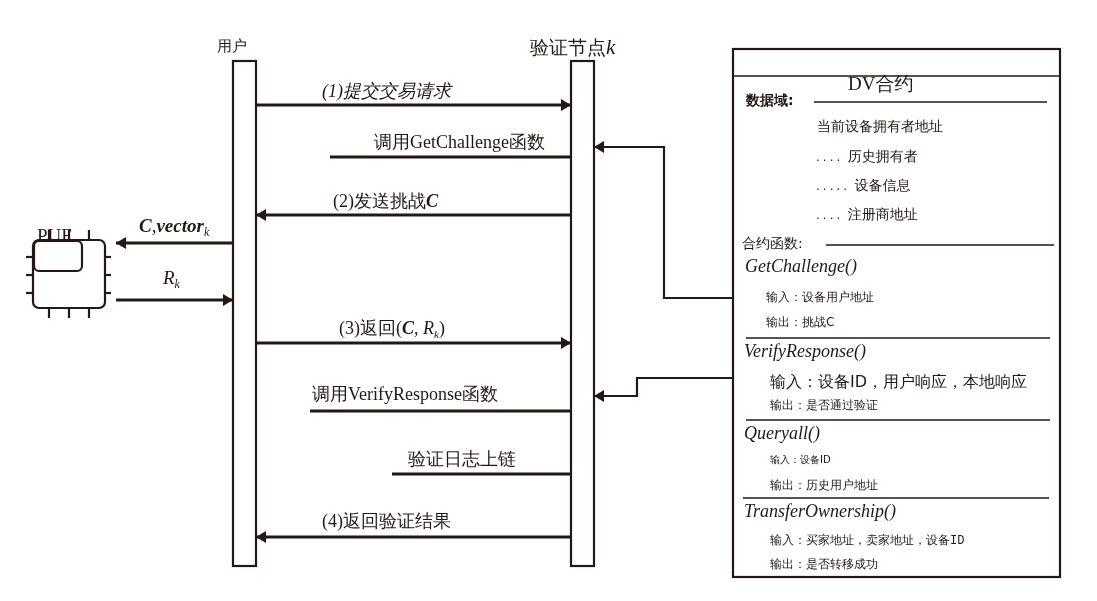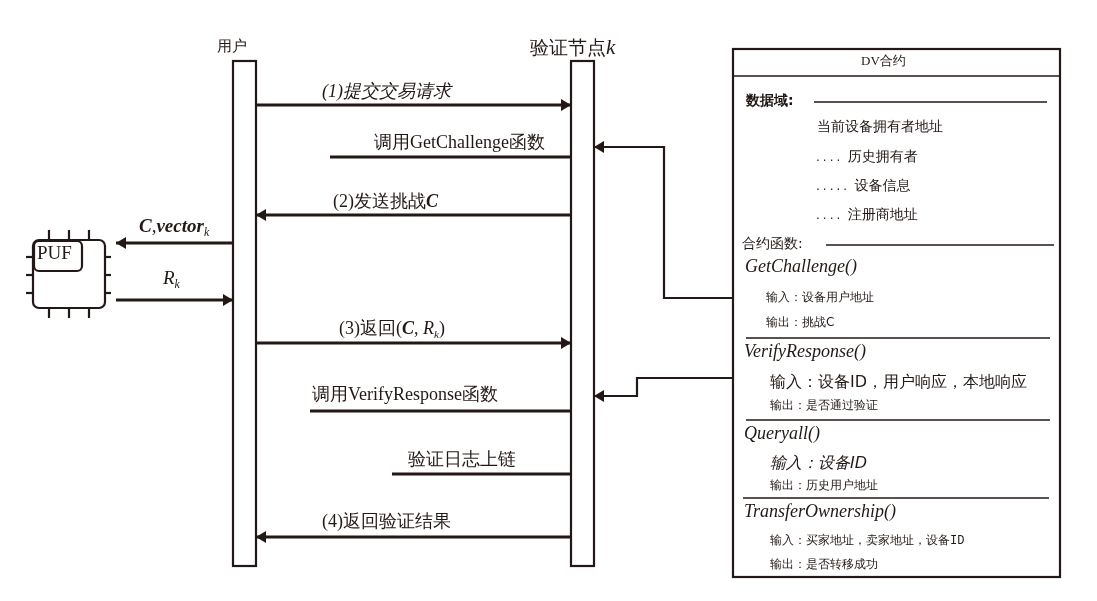--- a/index.html
+++ b/index.html
@@ -70,49 +70,49 @@
     <line x1="814" y1="102" x2="1047" y2="102" stroke-width="1.3"></line>
     <line x1="826" y1="245" x2="1054" y2="245" stroke-width="1.3"></line>
     <line x1="746" y1="338" x2="1050" y2="338" stroke-width="1.3"></line>
     <line x1="746" y1="420" x2="1050" y2="420" stroke-width="1.3"></line>
     <line x1="743" y1="498" x2="1049" y2="498" stroke-width="1.3"></line>
   </g>
 </svg>
 
 <div class="t cn" style="left:217px;top:37px;font-size:15px;">用户</div>
 <div class="t" style="left:530px;top:35px;font-size:19px;"><span class="cn">验证节点</span><span class="ital" style="font-size:21px;">k</span></div>
-<div class="t" style="left:37px;top:242px;font-size:19px;">PUF</div>
+<div class="t" style="left:37px;top:225px;font-size:19px;">PUF</div>
 
 <div class="t" style="left:322px;top:79px;font-size:18px;font-style:italic;">(1)提交交易请求</div>
 <div class="t" style="left:334px;top:130px;font-size:18px;margin-left:40px;">调用GetChallenge函数</div>
 <div class="t" style="left:333px;top:189px;font-size:18px;"><span>(2)发送挑战</span><span class="bi">C</span></div>
 <div class="t" style="left:139px;top:215px;font-size:19px;"><span class="bi">C</span><span>,</span><span class="bi">vector</span><span class="sub">k</span></div>
 <div class="t ital" style="left:163px;top:267px;font-size:19px;"><span>R</span><span class="sub">k</span></div>
 <div class="t" style="left:339px;top:316px;font-size:18px;"><span>(3)返回(</span><span class="bi">C</span><span>, </span><span class="ital">R</span><span class="sub">k</span><span>)</span></div>
 <div class="t" style="left:312px;top:382px;font-size:18px;">调用VerifyResponse函数</div>
 <div class="t" style="left:408px;top:447px;font-size:18px;">验证日志上链</div>
 <div class="t" style="left:322px;top:509px;font-size:18px;">(4)返回验证结果</div>
 
-<div class="t" style="left:848px;top:52px;font-size:13px;margin-left:13px;">DV合约</div>
+<div class="t" style="left:848px;top:71px;font-size:19px;">DV合约</div>
 <div class="t cn" style="left:746px;top:92px;font-size:14px;font-weight:bold;">数据域:</div>
 
 <div class="t cn" style="left:817px;top:118px;font-size:14px;text-align:right;"><span class="dots"></span><span>当前设备拥有者地址</span></div>
 <div class="t cn" style="left:816px;top:148px;font-size:14px;"><span class="dots">....</span> <span>历史拥有者</span></div>
 <div class="t cn" style="left:816px;top:177px;font-size:14px;"><span class="dots">.....</span> <span>设备信息</span></div>
 <div class="t cn" style="left:816px;top:206px;font-size:14px;"><span class="dots">....</span> <span>注册商地址</span></div>
 
 <div class="t cn" style="left:742px;top:235px;font-size:14px;text-align:right;">合约函数:</div>
 
 <div class="t ital" style="left:745px;top:256px;font-size:18px;">GetChallenge()</div>
 <div class="t cn" style="left:766px;top:289px;font-size:12px;">输入：设备用户地址</div>
 <div class="t cn" style="left:766px;top:314px;font-size:12px;">输出：挑战C</div>
 
 <div class="t ital" style="left:744px;top:341px;font-size:18px;">VerifyResponse()</div>
 <div class="t cn" style="left:770px;top:372px;font-size:16px;">输入：设备ID，用户响应，本地响应</div>
 <div class="t cn" style="left:770px;top:397px;font-size:12px;">输出：是否通过验证</div>
 
 <div class="t ital" style="left:744px;top:423px;font-size:18px;">Queryall()</div>
-<div class="t cn" style="left:770px;top:453px;font-size:16px;font-style:italic;">输入：设备ID</div>
+<div class="t cn" style="left:770px;top:453px;font-size:10px;">输入：设备ID</div>
 <div class="t cn" style="left:770px;top:477px;font-size:12px;">输出：历史用户地址</div>
 
 <div class="t ital" style="left:744px;top:501px;font-size:18px;">TransferOwnership()</div>
 <div class="t cn" style="left:770px;top:532px;font-size:12px;font-family:Liberation Mono, monospace;">输入：买家地址，卖家地址，设备ID</div>
 <div class="t cn" style="left:770px;top:556px;font-size:12px;">输出：是否转移成功</div>
 
 </body></html>

